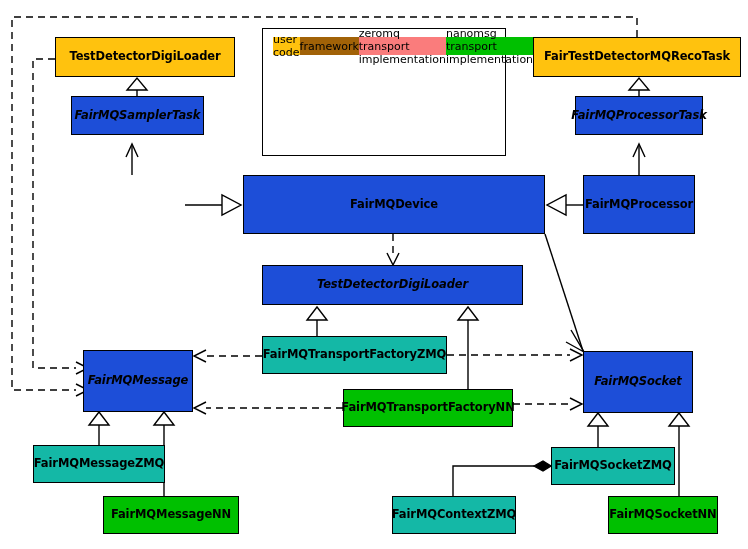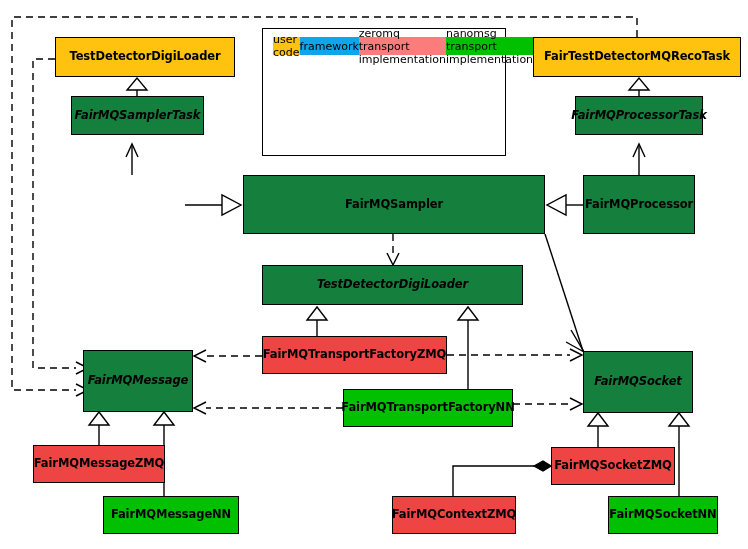--- a/index.html
+++ b/index.html
@@ -6,22 +6,22 @@
   body{width:748px;height:549px;overflow:hidden;
        font-family:"DejaVu Sans","Liberation Sans",sans-serif;}
   #diagram{position:relative;width:748px;height:549px;background:#fff;}
   svg#edges{position:absolute;left:0;top:0;width:748px;height:549px;}
   .node{position:absolute;box-sizing:border-box;border:1px solid #000;
         display:flex;align-items:center;justify-content:center;
         text-align:right;font-size:11.5px;font-weight:bold;color:#000;
         line-height:1.15;letter-spacing:-0.1px;}
   .node.abstract{font-style:italic;}
   .user{background:#ffc20e;}
-  .fw{background:#15803d;}
-  .zmq{background:#ef4444;}
+  .fw{background:#1d4ed8;}
+  .zmq{background:#14b8a6;}
   .nn{background:#00c000;}
   #legend{position:absolute;left:262px;top:28px;width:244px;height:128px;
           background:#fff;border:1.5px solid #000;box-sizing:border-box;
           padding:8px 10px;display:flex;flex-direction:row;
           justify-content:space-between;}
   .legend-bar{height:18px;display:flex;align-items:center;
               justify-content:center;font-size:11px;font-weight:normal;
               color:#000;}
 </style>
 </head>
@@ -138,21 +138,21 @@
       </g>
 
     </g>
   </svg>
 
   <div class="node user" style="left:55px;top:37px;width:180px;height:40px;">TestDetectorDigiLoader</div>
 
   <div class="node fw abstract" style="left:71px;top:96px;width:133px;height:39px;">FairMQSamplerTask</div>
 
 
-  <div class="node fw" style="left:243px;top:175px;width:302px;height:59px;">FairMQSampler</div>
+  <div class="node fw" style="left:243px;top:175px;width:302px;height:59px;">FairMQDevice</div>
 
   <div class="node fw" style="left:583px;top:175px;width:112px;height:59px;">FairMQProcessor</div>
 
   <div class="node fw abstract" style="left:575px;top:96px;width:128px;height:39px;">FairMQProcessorTask</div>
 
   <div class="node user" style="left:533px;top:37px;width:208px;height:40px;">FairTestDetectorMQRecoTask</div>
 
   <div class="node fw abstract" style="left:262px;top:265px;width:261px;height:40px;">TestDetectorDigiLoader</div>
 
   <div class="node zmq" style="left:262px;top:336px;width:185px;height:38px;">FairMQTransportFactoryZMQ</div>
@@ -170,21 +170,21 @@
   <div class="node zmq" style="left:392px;top:496px;width:124px;height:38px;">FairMQContextZMQ</div>
 
   <div class="node zmq" style="left:551px;top:447px;width:124px;height:38px;">FairMQSocketZMQ</div>
 
   <div class="node nn" style="left:608px;top:496px;width:110px;height:38px;">FairMQSocketNN</div>
 
   <div id="legend">
     <div class="legend-bar" style="background:#ffc20e;">
       <span>user code</span>
     </div>
-    <div class="legend-bar" style="background:#0ea5e9;">
+    <div class="legend-bar" style="background:#a16207;">
       <span>framework</span>
     </div>
     <div class="legend-bar" style="background:#fa7c7c;">
       <span>zeromq transport implementation</span>
     </div>
     <div class="legend-bar" style="background:#00c000;">
       <span>nanomsg transport implementation</span>
     </div>
   </div>
 

